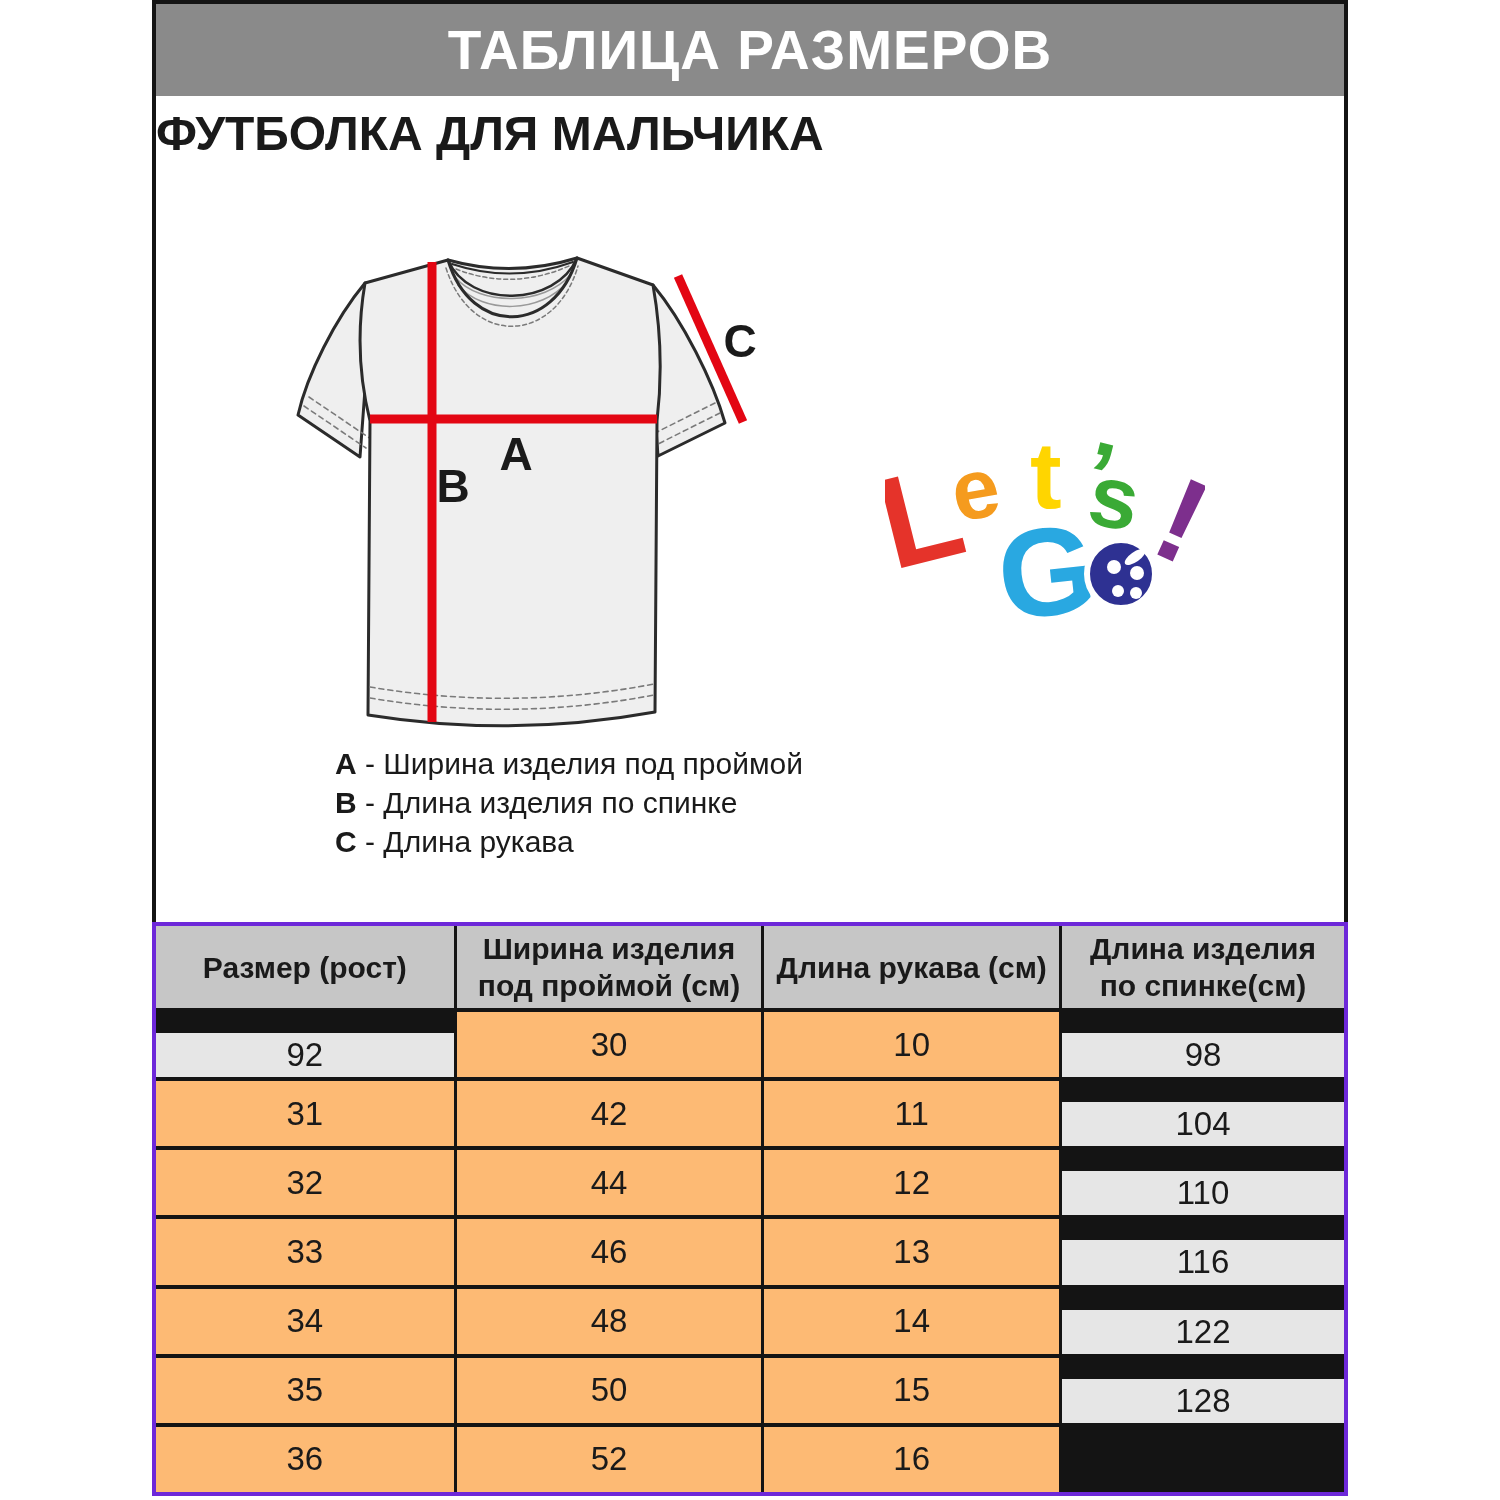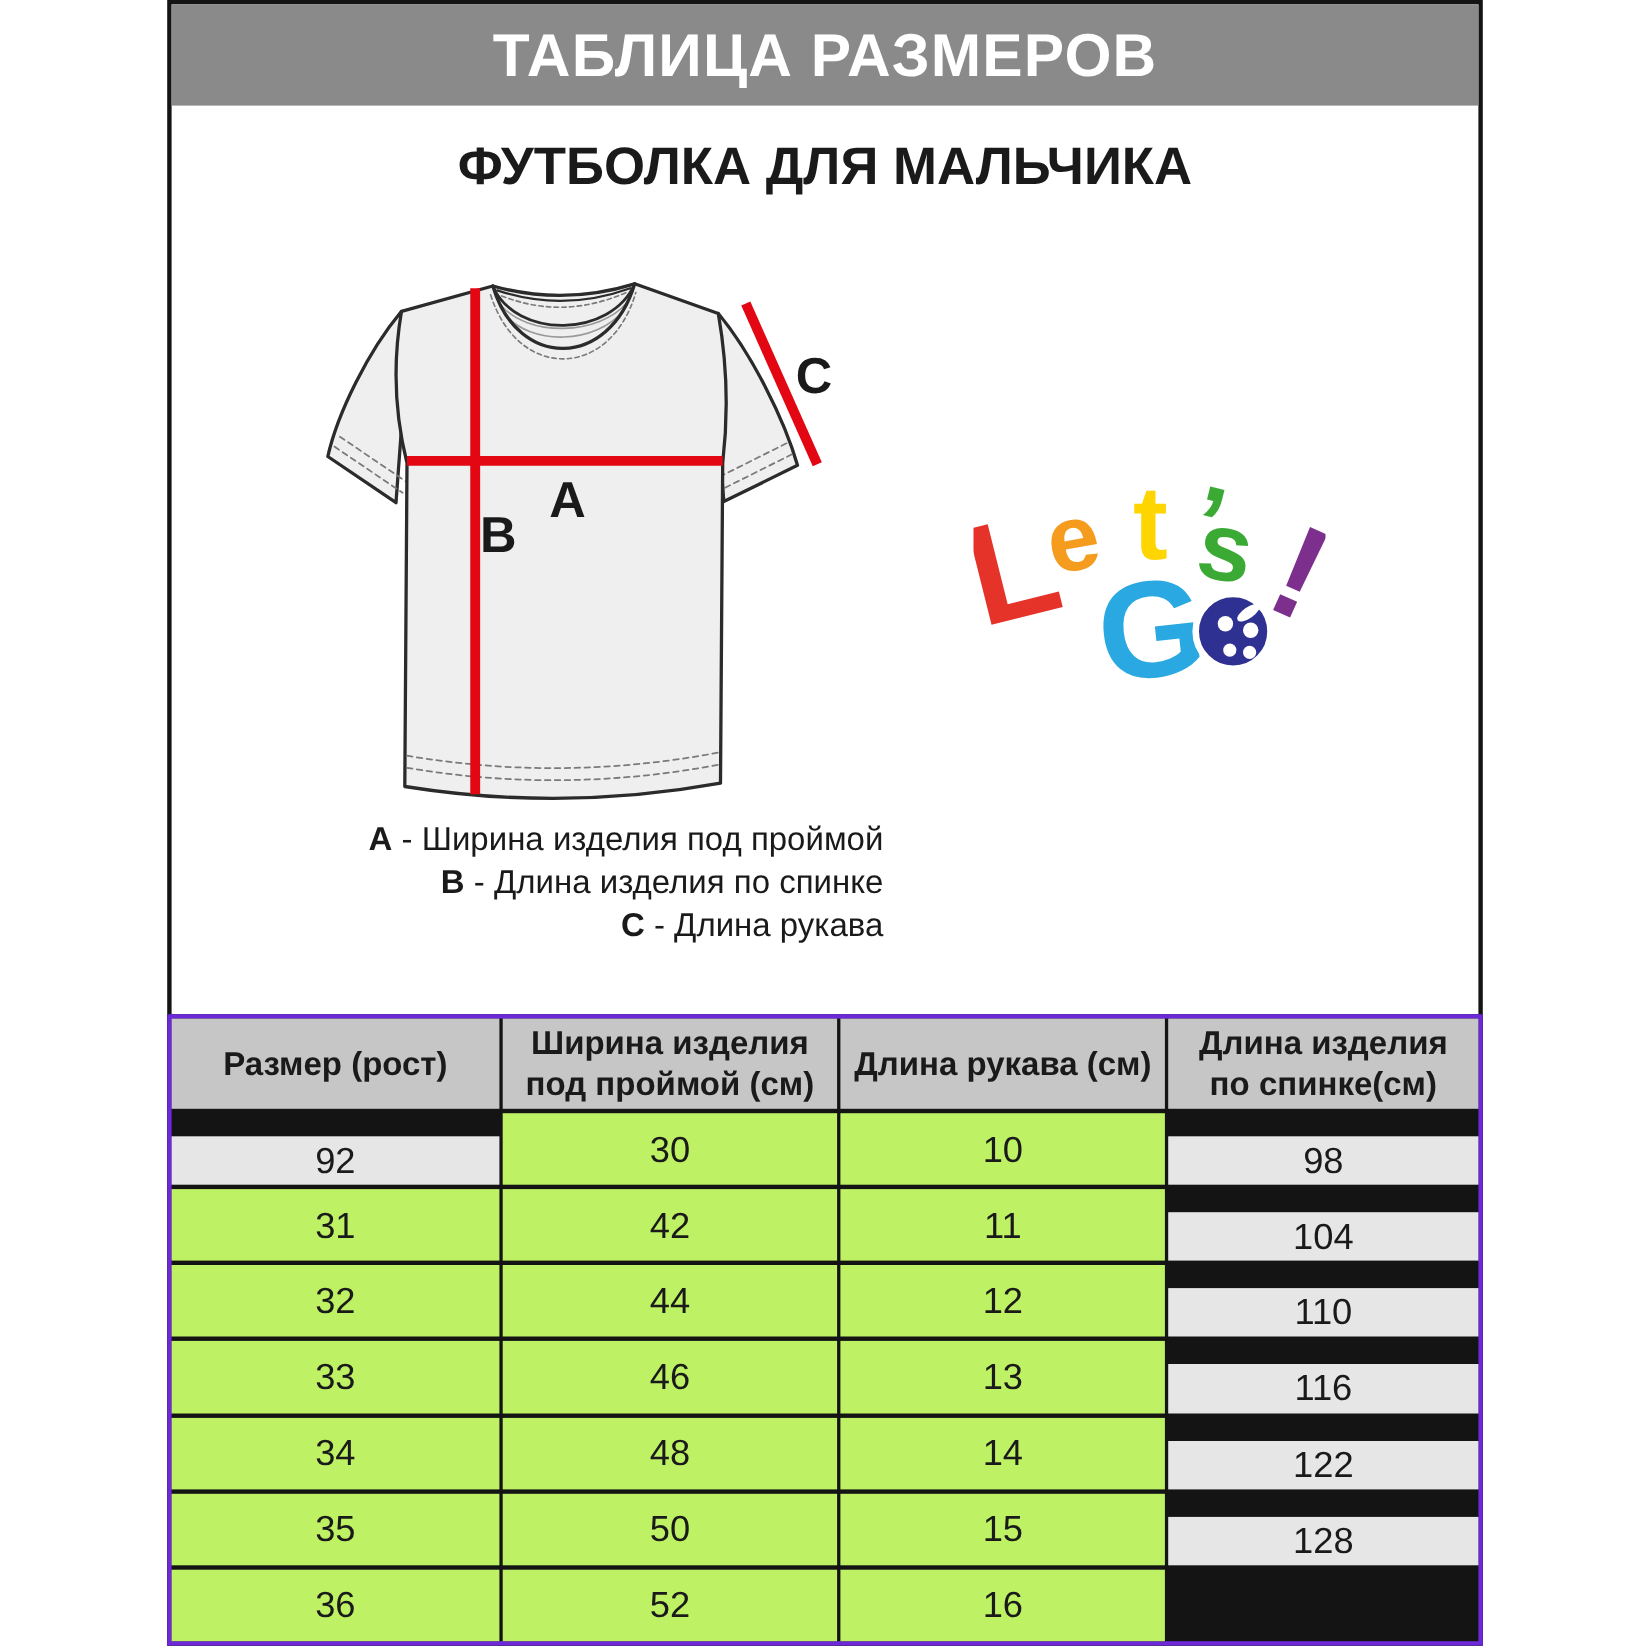--- a/index.html
+++ b/index.html
@@ -6,34 +6,34 @@
   body{font-family:"Liberation Sans", sans-serif; color:#141414; background:#fff;}
   #canvas{position:relative;width:1500px;height:1500px;background:#fff;overflow:hidden;}
 
   .frame{position:absolute;left:152px;top:0;width:1196px;height:1496px;
          border:4px solid #141414;box-sizing:border-box;background:#fff;}
 
   .band{position:absolute;left:156px;top:4px;width:1188px;height:92px;background:#8a8a8a;
         display:flex;align-items:center;justify-content:center;}
   .band-title{color:#ffffff;font-size:55px;font-weight:bold;letter-spacing:1px;}
 
-  .product-title{position:absolute;left:156px;top:124px;width:1188px;text-align:center;
+  .product-title{position:absolute;left:156px;top:106px;width:1188px;
         font-size:48px;font-weight:bold;letter-spacing:0px;color:#1a1a1a;}
 
   .tshirt-svg{position:absolute;left:285px;top:235px;}
   .logo-svg{position:absolute;left:885px;top:400px;}
 
-  .legend{position:absolute;left:335px;top:744px;font-size:30px;line-height:39px;color:#1a1a1a;text-align:right;}
+  .legend{position:absolute;left:335px;top:744px;font-size:30px;line-height:39px;color:#1a1a1a;}
   .legend-key{font-weight:bold;}
 
   .size-table{position:absolute;left:152px;top:922px;width:1196px;height:574px;
         box-sizing:border-box;border:4px solid #6d28d9;background:#141414;
         display:grid;grid-template-columns:302fr 309fr 299fr 286fr;
         grid-template-rows:82px repeat(7,1fr);column-gap:3px;row-gap:4px;}
-  .cell{display:flex;align-items:center;justify-content:center;background:#bef264;
+  .cell{display:flex;align-items:center;justify-content:center;background:#fdba74;
         font-size:33px;color:#1a1a1a;}
   .cell.th{background:#c6c6c6;font-weight:bold;font-size:30px;line-height:37px;
         text-align:center;white-space:pre-line;}
   .cell.size-col{background:#e6e6e6;margin-top:21px;}
 </style>
 </head>
 <body>
 
 <div id="canvas">
 

